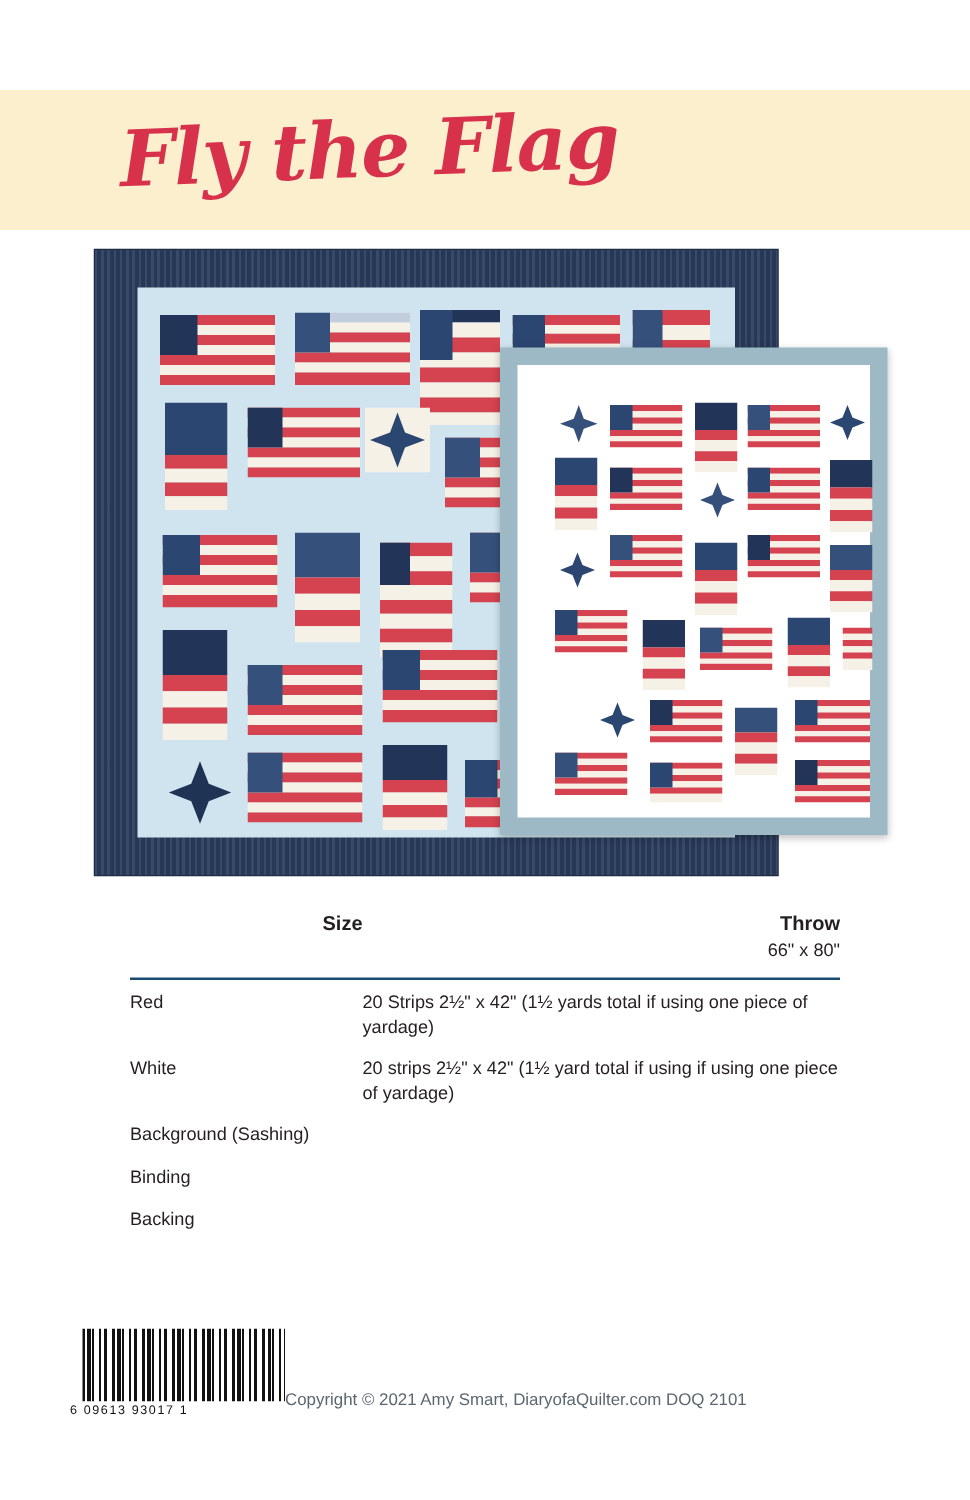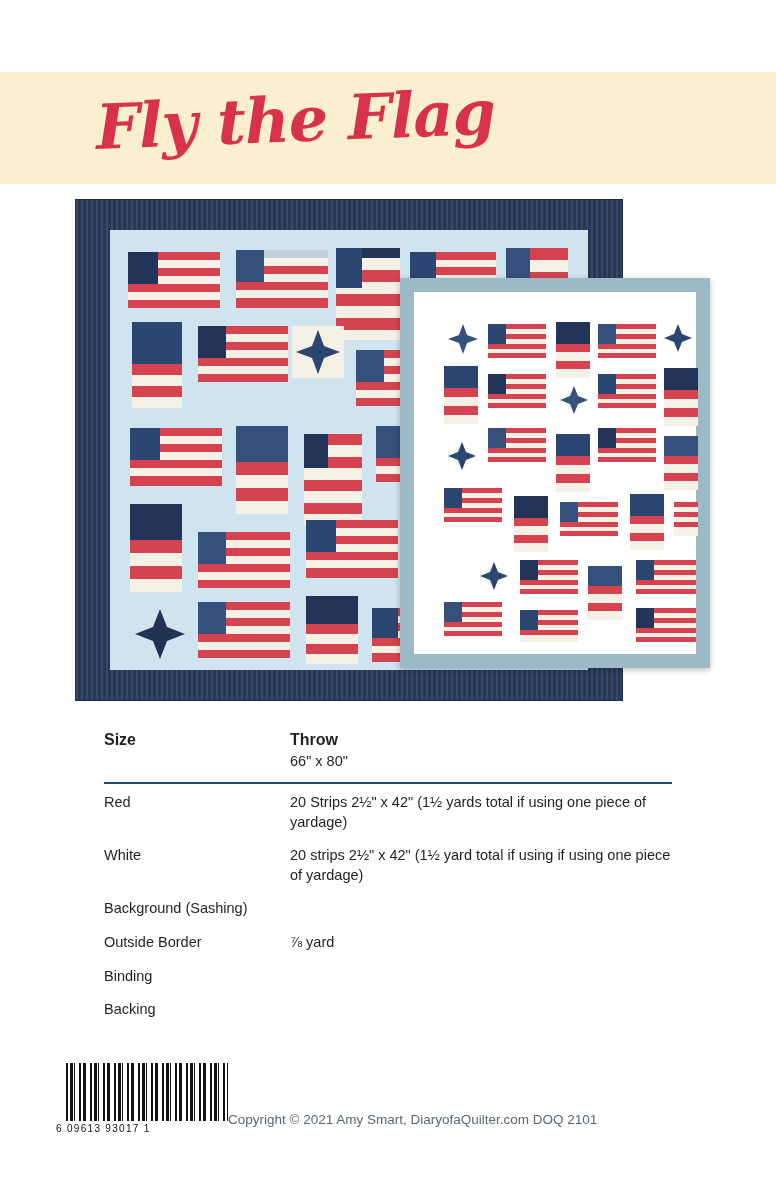--- a/index.html
+++ b/index.html
@@ -172,20 +172,21 @@
   .spec-row .value {
     flex: 1;
     font-size: 14.5px;
     color: #231f20;
     line-height: 1.35;
   }
   .spec-head .label,
   .spec-head .value {
     font-weight: bold;
     font-size: 16px;
+    text-align: right;
   }
   .spec-head .value .sub {
     display: block;
     font-weight: normal;
     font-size: 14.5px;
     margin-top: 1px;
   }
   .rule {
     height: 2px;
     background: #1b4a73;
@@ -785,24 +786,20 @@
 
   <div class="spec-row">
     <div class="label">White</div>
     <div class="value">20 strips 2½" x 42" (1½ yard total if using if using one piece of yardage)</div>
   </div>
 
   <div class="spec-row">
     <div class="label">Background (Sashing)</div>
   </div>
 
-  <div class="spec-row">
-    <div class="label">Outside Border</div>
-    <div class="value">⅞ yard</div>
-  </div>
 
   <div class="spec-row">
     <div class="label">Binding</div>
   </div>
 
   <div class="spec-row">
     <div class="label">Backing</div>
   </div>
 </div>
 

